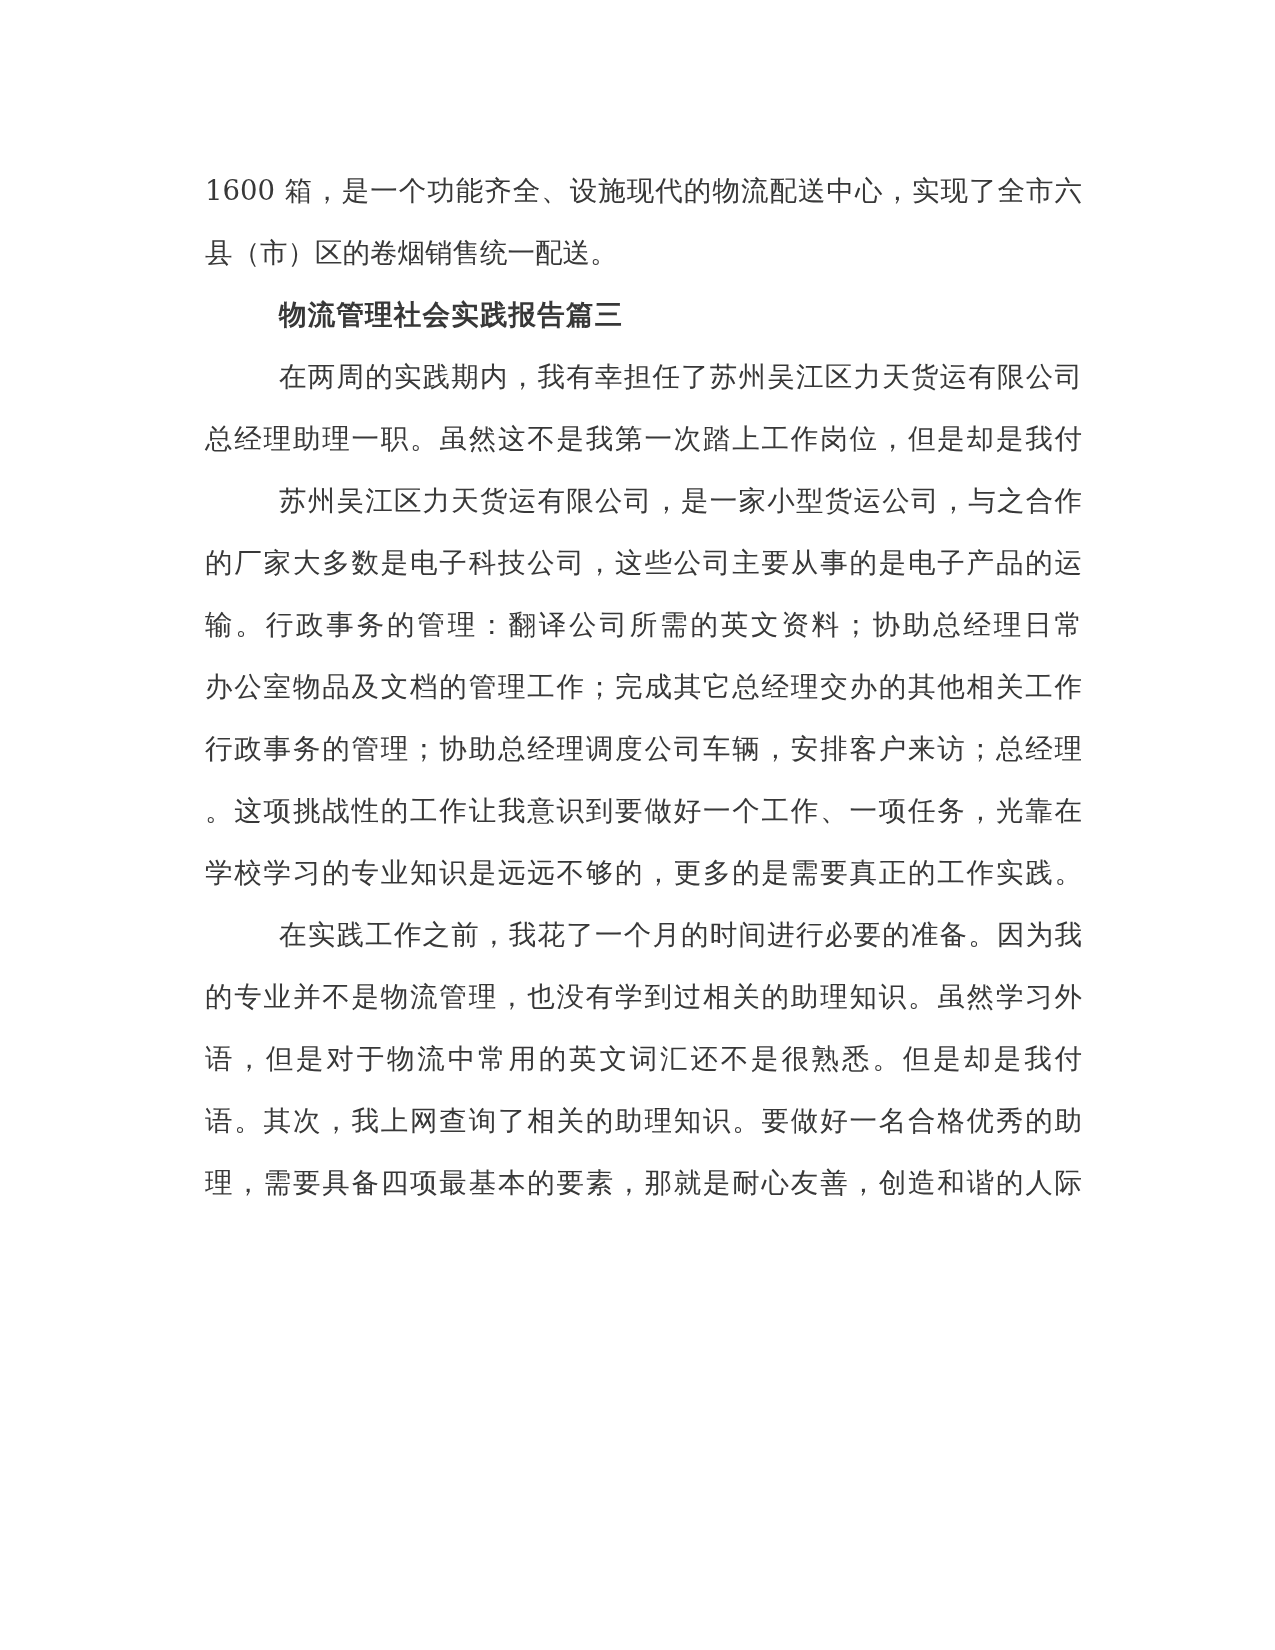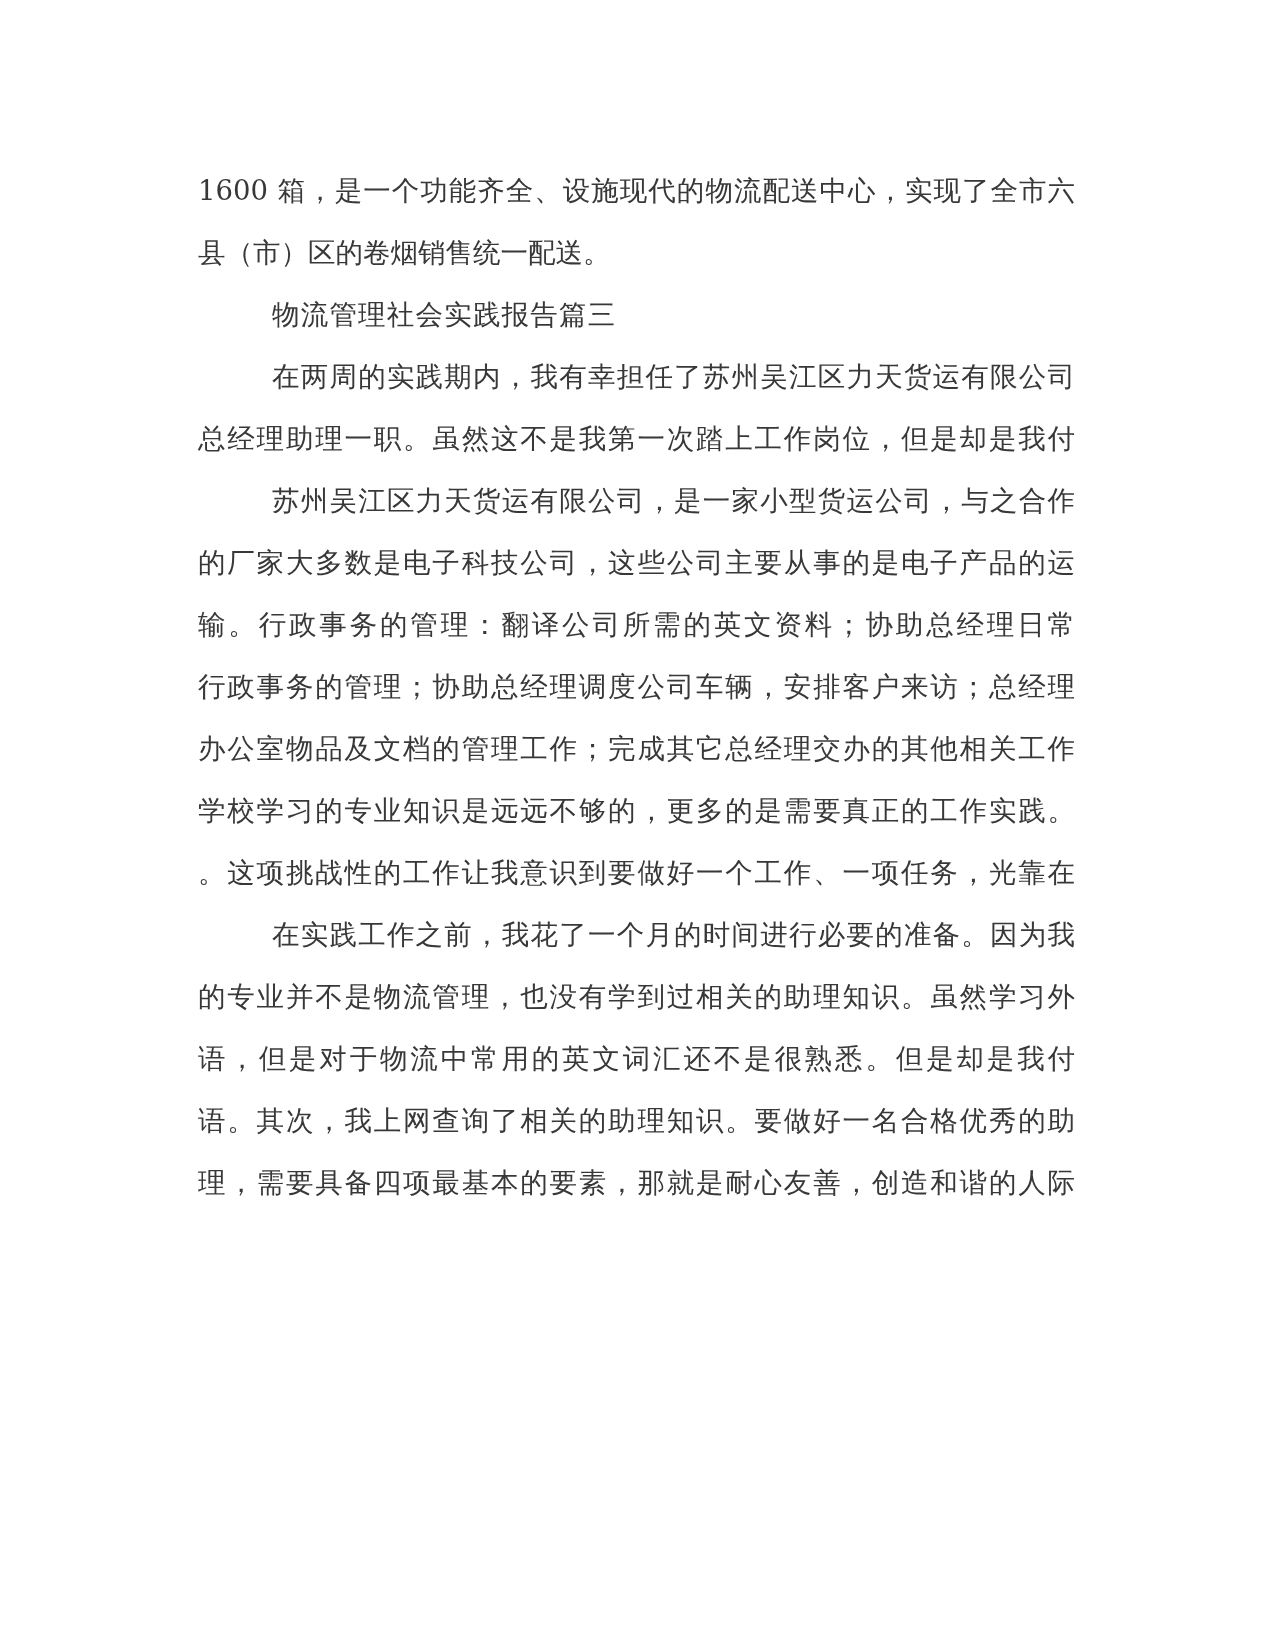--- a/index.html
+++ b/index.html
@@ -9,21 +9,21 @@
   }
   body {
     width: 1275px;
     height: 1650px;
     position: relative;
     font-family: "DejaVu Serif", "Liberation Serif", serif;
     overflow: hidden;
   }
   .page {
     position: absolute;
-    top: 0; left: 8px;
+    top: 0; left: 15px;
     width: 1203px;
     height: 1650px;
     background: #ffffff;
   }
   .textblock {
     position: absolute;
     top: 159px;
     left: 190px;
     width: 877px;
   }
@@ -42,38 +42,39 @@
     white-space: normal;
   }
   .line.endline {
     text-align-last: left;
   }
   .line.indent {
     text-indent: 74px;
   }
   .line.heading {
     letter-spacing: 1.2px;
+    font-weight: bold;
   }
 </style>
 </head>
 <body>
 
 <div class="page">
   <div class="textblock">
       <div class="line fill">1600 箱，是一个功能齐全、设施现代的物流配送中心，实现了全市六</div>
       <div class="line endline">县（市）区的卷烟销售统一配送。</div>
       <div class="line indent endline heading">物流管理社会实践报告篇三</div>
       <div class="line indent fill">在两周的实践期内，我有幸担任了苏州吴江区力天货运有限公司</div>
       <div class="line fill">总经理助理一职。虽然这不是我第一次踏上工作岗位，但是却是我付</div>
       <div class="line indent fill">苏州吴江区力天货运有限公司，是一家小型货运公司，与之合作</div>
       <div class="line fill">的厂家大多数是电子科技公司，这些公司主要从事的是电子产品的运</div>
       <div class="line fill">输。行政事务的管理：翻译公司所需的英文资料；协助总经理日常</div>
+      <div class="line fill">办公室物品及文档的管理工作；完成其它总经理交办的其他相关工作</div>
       <div class="line fill">行政事务的管理；协助总经理调度公司车辆，安排客户来访；总经理</div>
-      <div class="line fill">办公室物品及文档的管理工作；完成其它总经理交办的其他相关工作</div>
+      <div class="line fill">。这项挑战性的工作让我意识到要做好一个工作、一项任务，光靠在</div>
       <div class="line fill">学校学习的专业知识是远远不够的，更多的是需要真正的工作实践。</div>
-      <div class="line fill">。这项挑战性的工作让我意识到要做好一个工作、一项任务，光靠在</div>
       <div class="line indent fill">在实践工作之前，我花了一个月的时间进行必要的准备。因为我</div>
       <div class="line fill">的专业并不是物流管理，也没有学到过相关的助理知识。虽然学习外</div>
       <div class="line fill">语，但是对于物流中常用的英文词汇还不是很熟悉。但是却是我付</div>
       <div class="line fill">语。其次，我上网查询了相关的助理知识。要做好一名合格优秀的助</div>
       <div class="line fill">理，需要具备四项最基本的要素，那就是耐心友善，创造和谐的人际</div>
     </div>
 </div>
 
 </body></html>

